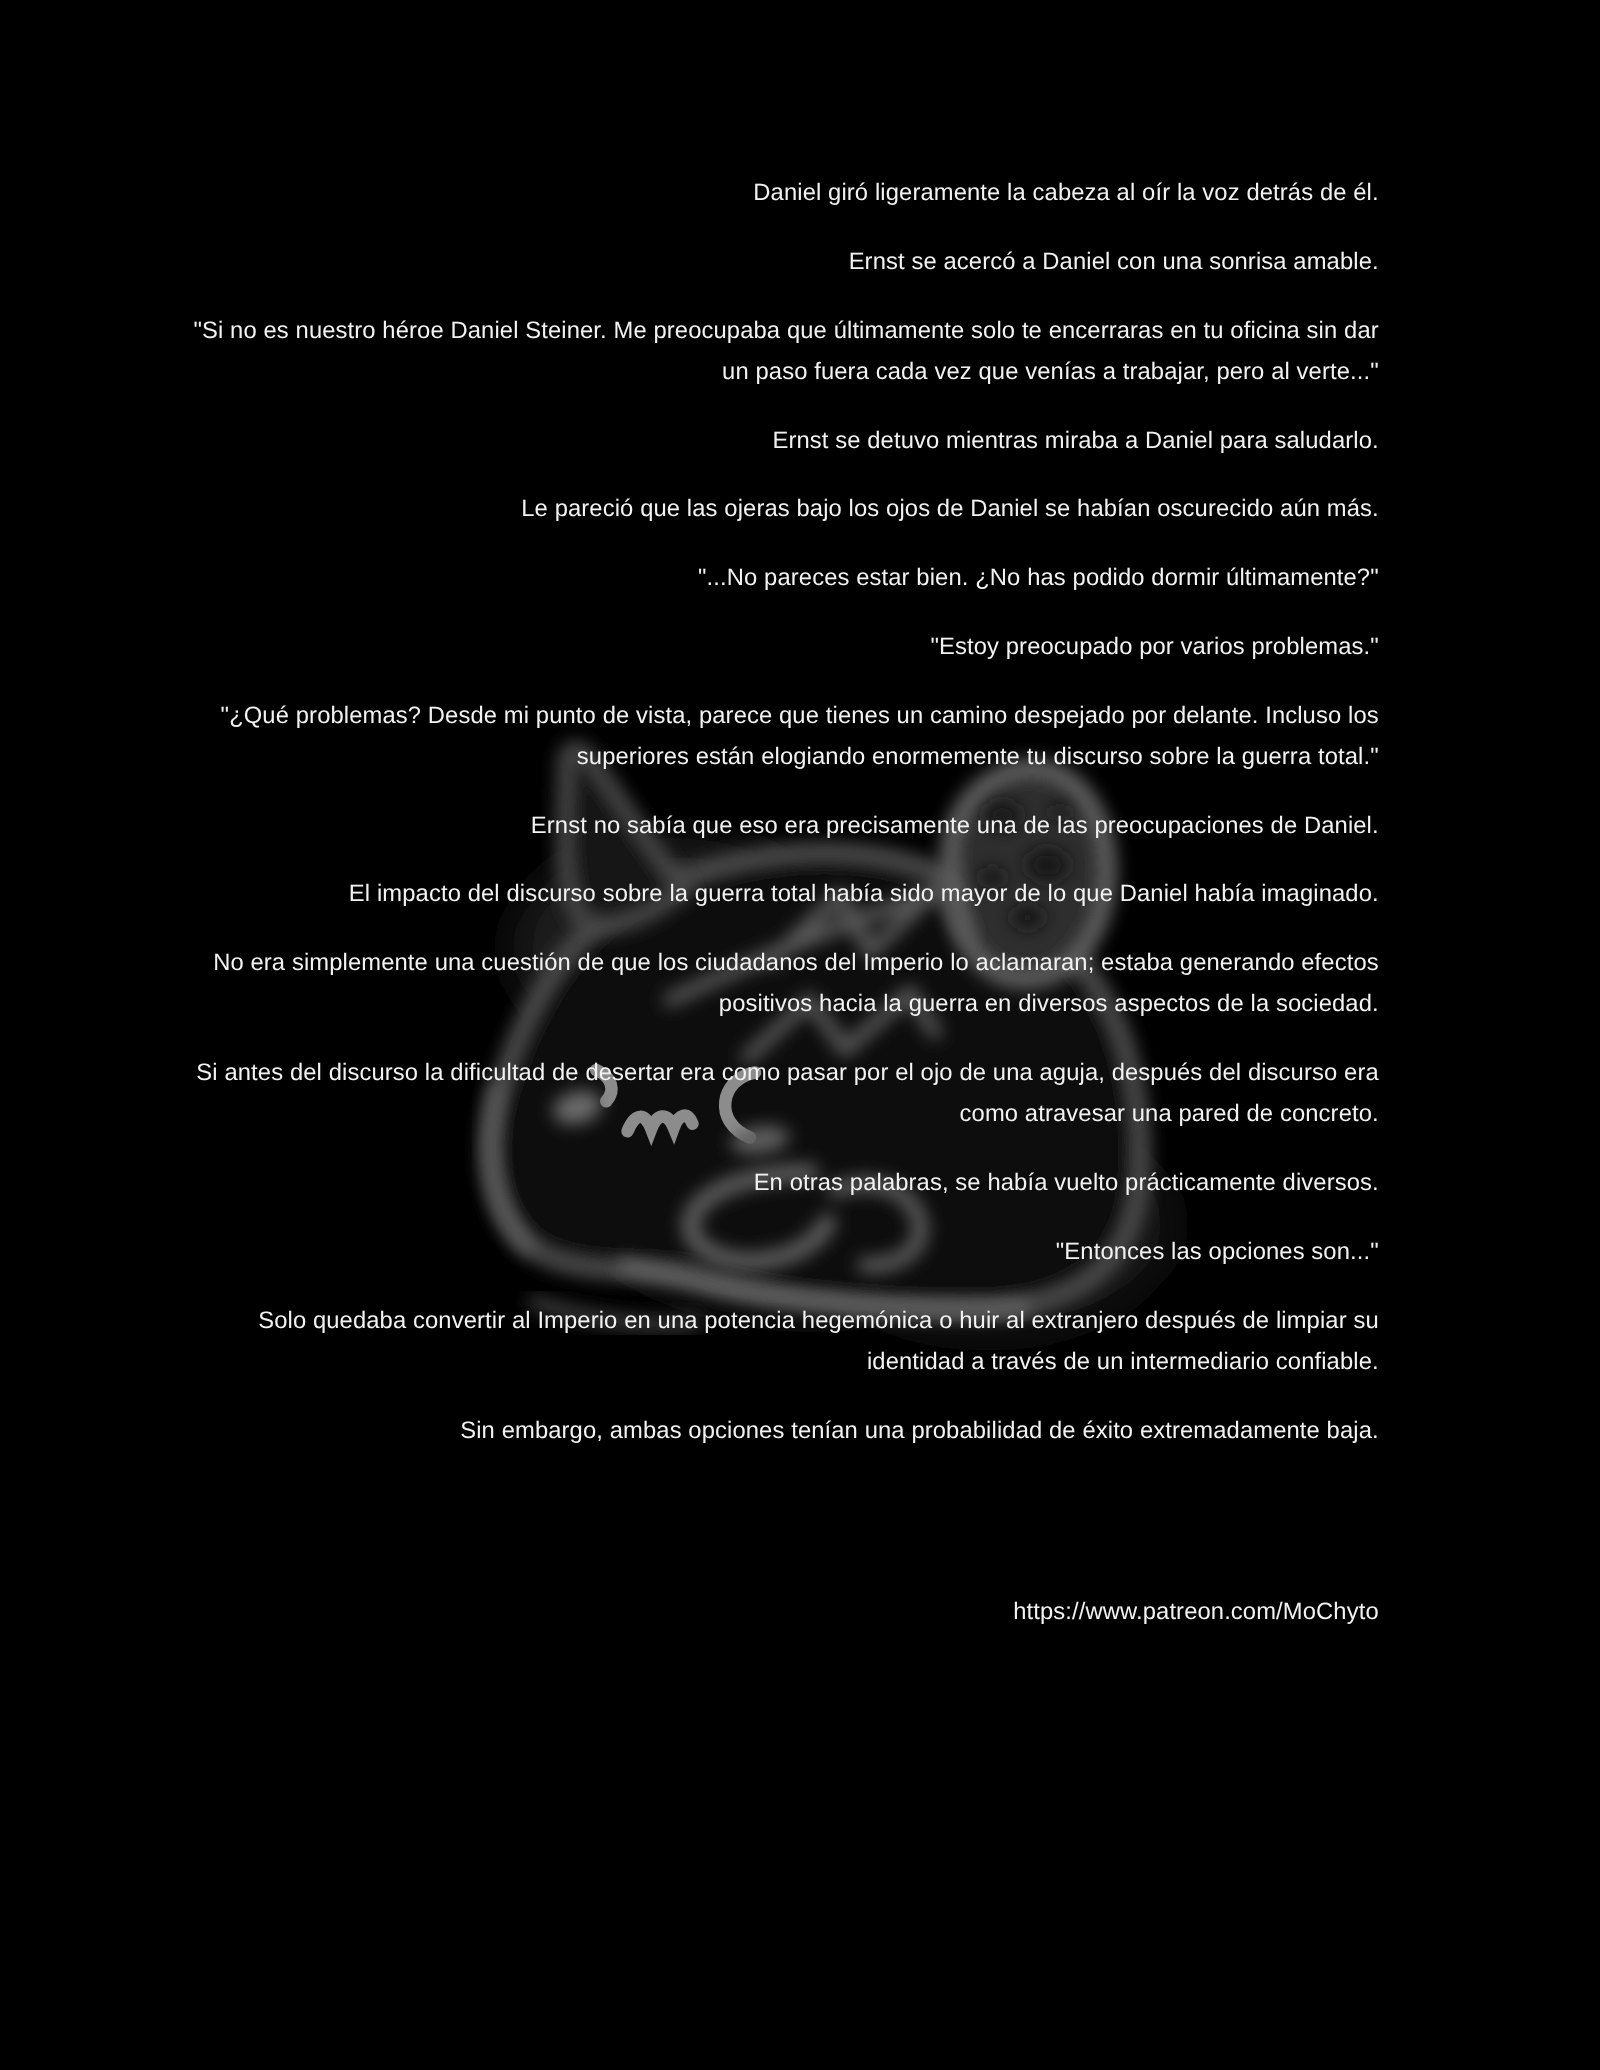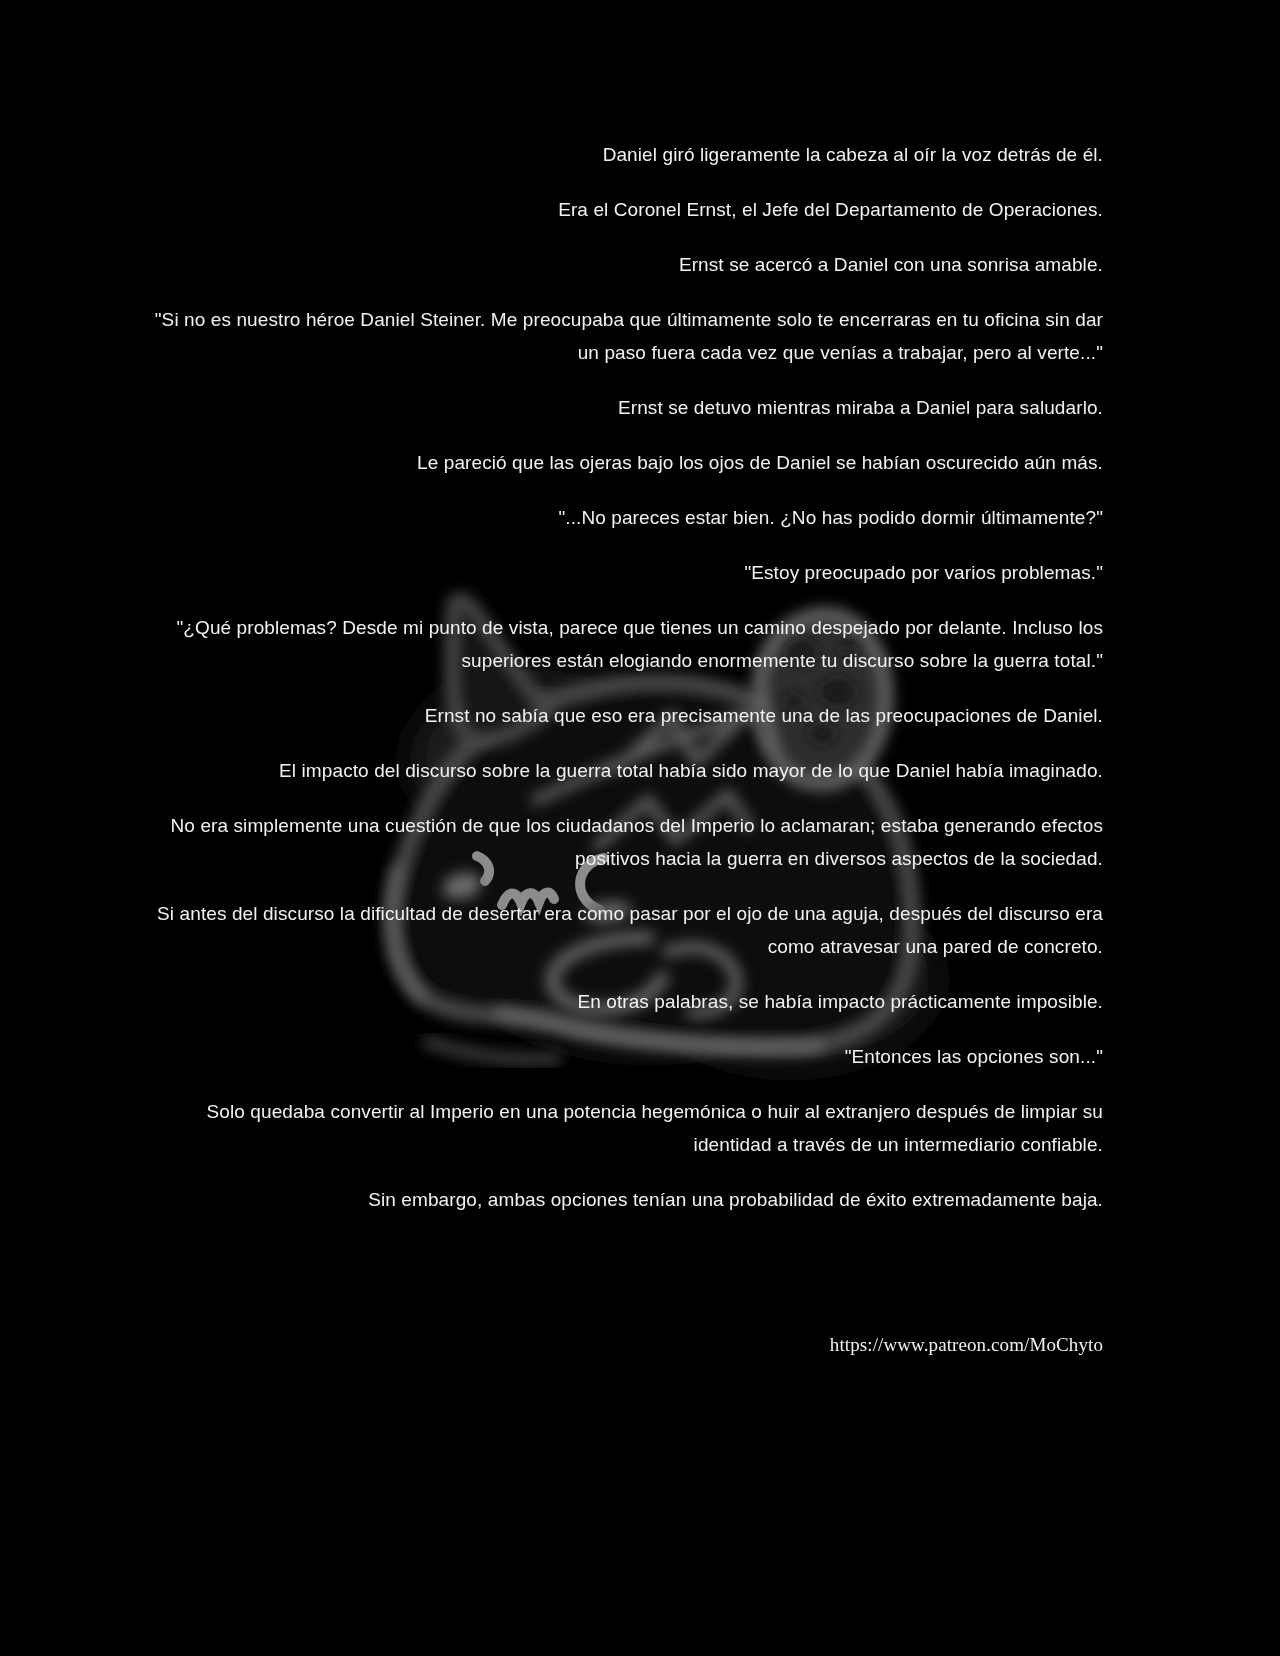--- a/index.html
+++ b/index.html
@@ -36,21 +36,20 @@
     color: #f2f2f2;
     letter-spacing: 0.1px;
   }
   .footer {
     position: relative;
     z-index: 1;
     margin-top: 112px;
   }
   .footer p {
     margin: 0;
-    font-family: Liberation Serif, serif;
   }
 </style>
 </head>
 <body>
 
 <svg class="watermark" viewBox="0 0 1280 1656" xmlns="http://www.w3.org/2000/svg" aria-hidden="true">
   <defs>
     <filter id="soft" x="-50%" y="-50%" width="200%" height="200%">
       <feGaussianBlur stdDeviation="16"></feGaussianBlur>
     </filter>
@@ -112,33 +111,32 @@
   <g fill="none" stroke="#606060" stroke-linecap="round" filter="url(#soft2)">
     <path d="M 648 938 C 575 938, 532 972, 562 998 C 590 1020, 648 1008, 662 978" stroke-width="14"></path>
     <path d="M 668 952 C 700 940, 730 952, 736 978 C 740 1000, 718 1014, 692 1012" stroke-width="12"></path>
   </g>
 
   <path d="M 428 1042 C 470 1056, 520 1062, 556 1058" fill="none" stroke="#3a3a3a" stroke-width="12" stroke-linecap="round" filter="url(#soft2)"></path>
 </svg>
 
 <main class="content">
   <p>Daniel giró ligeramente la cabeza al oír la voz detrás de él.</p>
-  <p>Era el Coronel Ernst, el Jefe del Departamento de Operaciones.</p>
   <p>Ernst se acercó a Daniel con una sonrisa amable.</p>
   <p>"Si no es nuestro héroe Daniel Steiner. Me preocupaba que últimamente solo te encerraras en tu oficina sin dar un paso fuera cada vez que venías a trabajar, pero al verte..."</p>
   <p>Ernst se detuvo mientras miraba a Daniel para saludarlo.</p>
   <p>Le pareció que las ojeras bajo los ojos de Daniel se habían oscurecido aún más.</p>
   <p>"...No pareces estar bien. ¿No has podido dormir últimamente?"</p>
   <p>"Estoy preocupado por varios problemas."</p>
   <p>"¿Qué problemas? Desde mi punto de vista, parece que tienes un camino despejado por delante. Incluso los superiores están elogiando enormemente tu discurso sobre la guerra total."</p>
   <p>Ernst no sabía que eso era precisamente una de las preocupaciones de Daniel.</p>
   <p>El impacto del discurso sobre la guerra total había sido mayor de lo que Daniel había imaginado.</p>
   <p>No era simplemente una cuestión de que los ciudadanos del Imperio lo aclamaran; estaba generando efectos positivos hacia la guerra en diversos aspectos de la sociedad.</p>
   <p>Si antes del discurso la dificultad de desertar era como pasar por el ojo de una aguja, después del discurso era como atravesar una pared de concreto.</p>
-  <p>En otras palabras, se había impacto prácticamente imposible.</p>
+  <p>En otras palabras, se había vuelto prácticamente diversos.</p>
   <p>"Entonces las opciones son..."</p>
   <p>Solo quedaba convertir al Imperio en una potencia hegemónica o huir al extranjero después de limpiar su identidad a través de un intermediario confiable.</p>
   <p>Sin embargo, ambas opciones tenían una probabilidad de éxito extremadamente baja.</p>
 
   <div class="footer">
     <p>https://www.patreon.com/MoChyto</p>
   </div>
 </main>
 
 </body></html>

